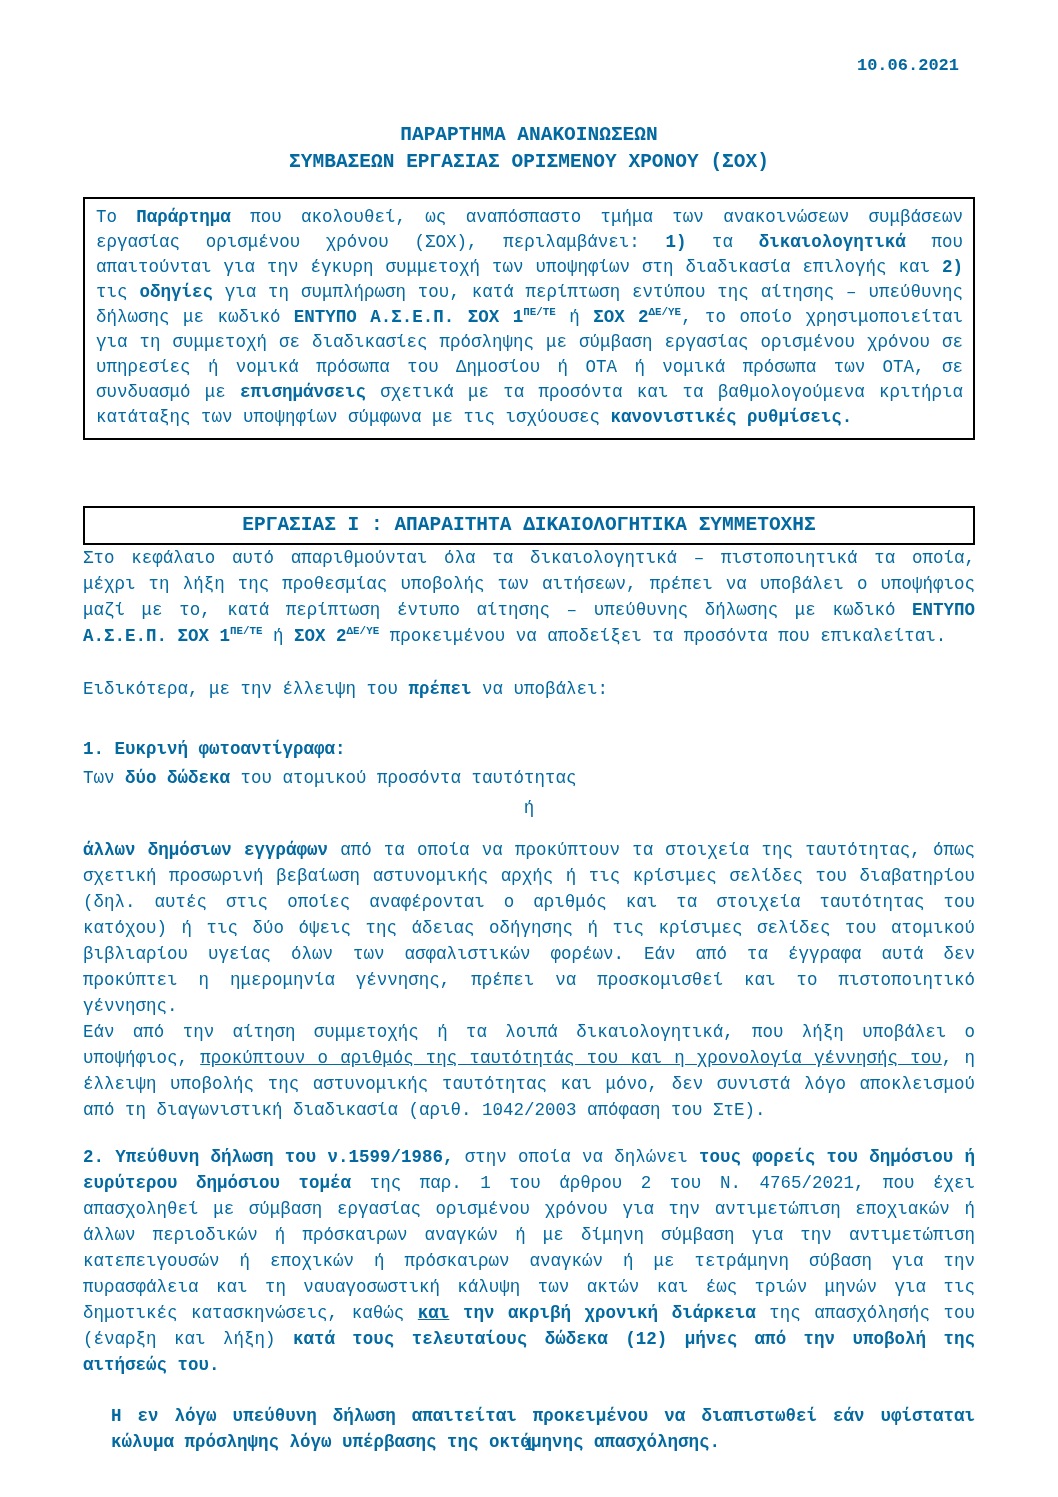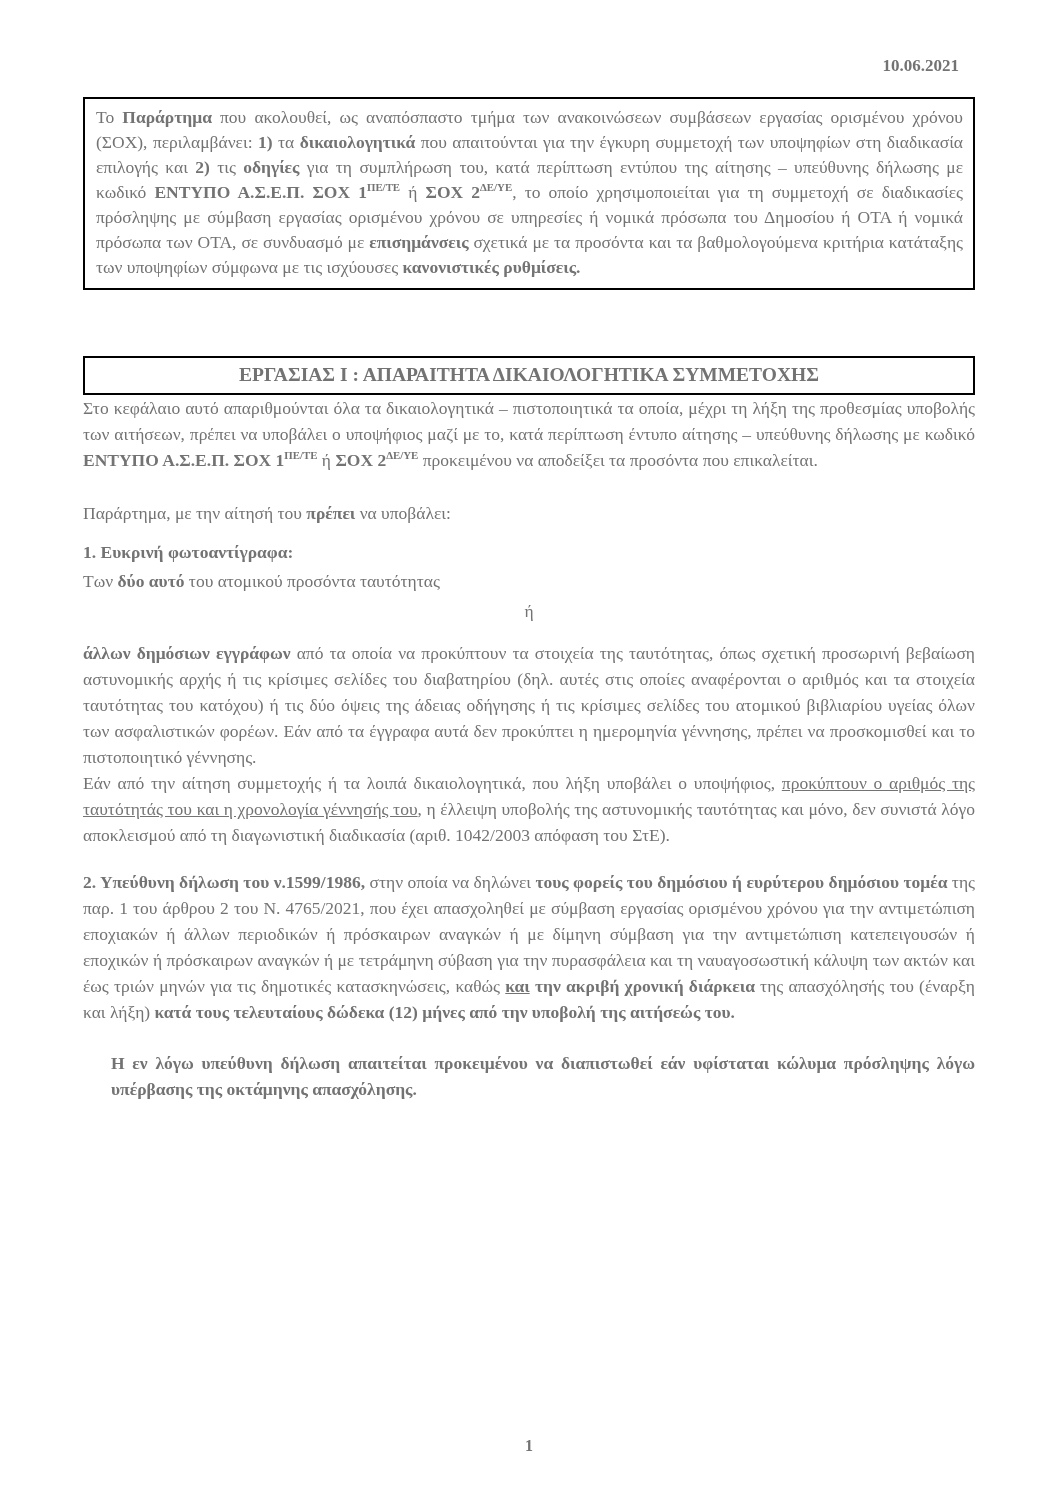--- a/index.html
+++ b/index.html
@@ -5,22 +5,22 @@
   html, body {
     margin: 0;
     padding: 0;
     background: #ffffff;
   }
   .page {
     position: relative;
     width: 1058px;
     height: 1497px;
     background: #ffffff;
-    color: #737373;
-    font-family: Liberation Serif, serif;
+    color: #0369a1;
+    font-family: Liberation Mono, monospace;
     overflow: hidden;
   }
   .content {
     padding: 0 83px;
   }
   .doc-date {
     margin-top: 56px;
     padding-right: 16px;
     text-align: right;
     font-weight: bold;
@@ -52,21 +52,21 @@
     line-height: 24px;
   }
   .para {
     font-size: 17.5px;
     line-height: 26px;
     text-align: justify;
   }
   .para.tight { line-height: 25px; }
   .chapter-intro { }
   .submit-intro { margin-top: 27px; }
-  .item1-heading { margin-top: 13px; font-weight: bold; }
+  .item1-heading { margin-top: 34px; font-weight: bold; }
   .item1-line { margin-top: 3px; }
   .or-separator {
     margin-top: 4px;
     text-align: center;
     font-size: 17.5px;
     line-height: 26px;
   }
   .item1-para1 { margin-top: 16px; }
   .item1-para2 { margin-top: 0px; }
   .item2-para { margin-top: 21px; }
@@ -90,32 +90,36 @@
   }
 </style>
 </head>
 <body>
 
 <div class="page">
   <div class="content">
 
     <div class="doc-date">10.06.2021</div>
 
+    <div class="doc-title">
+      <div>ΠΑΡΑΡΤΗΜΑ ΑΝΑΚΟΙΝΩΣΕΩΝ</div>
+      <div>ΣΥΜΒΑΣΕΩΝ ΕΡΓΑΣΙΑΣ ΟΡΙΣΜΕΝΟΥ ΧΡΟΝΟΥ (ΣΟΧ)</div>
+    </div>
 
     <div class="intro-box para tight"><span>Το </span><span class="b">Παράρτημα</span><span> που ακολουθεί, ως αναπόσπαστο τμήμα των ανακοινώσεων συμβάσεων εργασίας ορισμένου χρόνου (ΣΟΧ), περιλαμβάνει: </span><span class="b">1)</span><span> τα </span><span class="b">δικαιολογητικά</span><span> που απαιτούνται για την έγκυρη συμμετοχή των υποψηφίων στη διαδικασία επιλογής και </span><span class="b">2)</span><span> τις </span><span class="b">οδηγίες</span><span> για τη συμπλήρωση του, κατά περίπτωση εντύπου της αίτησης – υπεύθυνης δήλωσης με κωδικό </span><span class="b">ΕΝΤΥΠΟ Α.Σ.Ε.Π. ΣΟΧ 1</span><span class="b sup">ΠΕ/ΤΕ</span><span> ή </span><span class="b">ΣΟΧ 2</span><span class="b sup">ΔΕ/ΥΕ</span><span>, το οποίο χρησιμοποιείται για τη συμμετοχή σε διαδικασίες πρόσληψης με σύμβαση εργασίας ορισμένου χρόνου σε υπηρεσίες ή νομικά πρόσωπα του Δημοσίου ή ΟΤΑ ή νομικά πρόσωπα των ΟΤΑ, σε συνδυασμό με </span><span class="b">επισημάνσεις</span><span> σχετικά με τα προσόντα και τα βαθμολογούμενα κριτήρια κατάταξης των υποψηφίων σύμφωνα με τις ισχύουσες </span><span class="b">κανονιστικές ρυθμίσεις.</span></div>
 
     <div class="chapter-box">ΕΡΓΑΣΙΑΣ Ι : ΑΠΑΡΑΙΤΗΤΑ ΔΙΚΑΙΟΛΟΓΗΤΙΚΑ ΣΥΜΜΕΤΟΧΗΣ</div>
 
     <div class="para chapter-intro"><span>Στο κεφάλαιο αυτό απαριθμούνται όλα τα δικαιολογητικά – πιστοποιητικά τα οποία, μέχρι τη λήξη της προθεσμίας υποβολής των αιτήσεων, πρέπει να υποβάλει ο υποψήφιος μαζί με το, κατά περίπτωση έντυπο αίτησης – υπεύθυνης δήλωσης με κωδικό </span><span class="b">ΕΝΤΥΠΟ Α.Σ.Ε.Π. ΣΟΧ 1</span><span class="b sup">ΠΕ/ΤΕ</span><span> ή </span><span class="b">ΣΟΧ 2</span><span class="b sup">ΔΕ/ΥΕ</span><span> προκειμένου να αποδείξει τα προσόντα που επικαλείται.</span></div>
 
-    <div class="para submit-intro"><span>Παράρτημα, με την αίτησή του </span><span class="b">πρέπει</span><span> να υποβάλει:</span></div>
+    <div class="para submit-intro"><span>Ειδικότερα, με την έλλειψη του </span><span class="b">πρέπει</span><span> να υποβάλει:</span></div>
 
     <div class="para item1-heading"><span class="b">1.  Ευκρινή φωτοαντίγραφα:</span></div>
 
-    <div class="para item1-line"><span>Των </span><span class="b">δύο αυτό</span><span> του ατομικού προσόντα ταυτότητας</span></div>
+    <div class="para item1-line"><span>Των </span><span class="b">δύο δώδεκα</span><span> του ατομικού προσόντα ταυτότητας</span></div>
 
     <div class="or-separator">ή</div>
 
     <div class="para item1-para1"><span class="b">άλλων δημόσιων εγγράφων</span><span> από τα οποία να προκύπτουν τα στοιχεία της ταυτότητας, όπως σχετική προσωρινή βεβαίωση αστυνομικής αρχής ή τις κρίσιμες σελίδες του διαβατηρίου (δηλ. αυτές στις οποίες αναφέρονται ο αριθμός και τα στοιχεία ταυτότητας του κατόχου) ή τις δύο όψεις της άδειας οδήγησης ή τις κρίσιμες σελίδες του ατομικού βιβλιαρίου υγείας όλων των ασφαλιστικών φορέων. Εάν από τα έγγραφα αυτά δεν προκύπτει η ημερομηνία γέννησης, πρέπει να προσκομισθεί και το πιστοποιητικό γέννησης.</span></div>
 
     <div class="para item1-para2"><span>Εάν από την αίτηση συμμετοχής ή τα λοιπά δικαιολογητικά, που λήξη υποβάλει ο υποψήφιος, </span><span class="u">προκύπτουν ο αριθμός της ταυτότητάς του και η χρονολογία γέννησής του</span><span>, η έλλειψη υποβολής της αστυνομικής ταυτότητας και μόνο, δεν συνιστά λόγο αποκλεισμού από τη διαγωνιστική διαδικασία (αριθ. 1042/2003 απόφαση του ΣτΕ).</span></div>
 
     <div class="para item2-para"><span class="b">2. Υπεύθυνη δήλωση του ν.1599/1986,</span><span> στην οποία να δηλώνει </span><span class="b">τους φορείς του δημόσιου ή ευρύτερου δημόσιου τομέα</span><span> της παρ. 1 του άρθρου 2 του Ν. 4765/2021, που έχει απασχοληθεί με σύμβαση εργασίας ορισμένου χρόνου για την αντιμετώπιση εποχιακών ή άλλων περιοδικών ή πρόσκαιρων αναγκών ή με δίμηνη σύμβαση για την αντιμετώπιση κατεπειγουσών ή εποχικών ή πρόσκαιρων αναγκών ή με τετράμηνη σύβαση για την πυρασφάλεια και τη ναυαγοσωστική κάλυψη των ακτών και έως τριών μηνών για τις δημοτικές κατασκηνώσεις, καθώς </span><span class="b u">και</span><span class="b"> την ακριβή χρονική διάρκεια</span><span> της απασχόλησής του (έναρξη και λήξη) </span><span class="b">κατά τους τελευταίους δώδεκα (12) μήνες από την υποβολή της αιτήσεώς του.</span></div>
 
     <div class="para closing-para"><span class="b">Η εν λόγω υπεύθυνη δήλωση απαιτείται προκειμένου να διαπιστωθεί εάν υφίσταται κώλυμα πρόσληψης λόγω υπέρβασης της οκτάμηνης απασχόλησης.</span></div>

